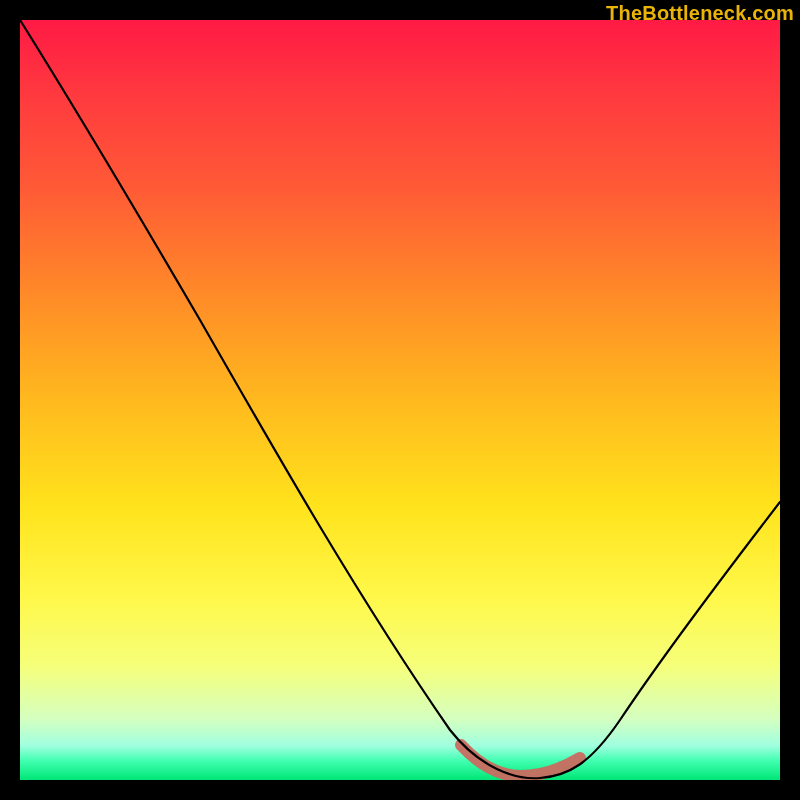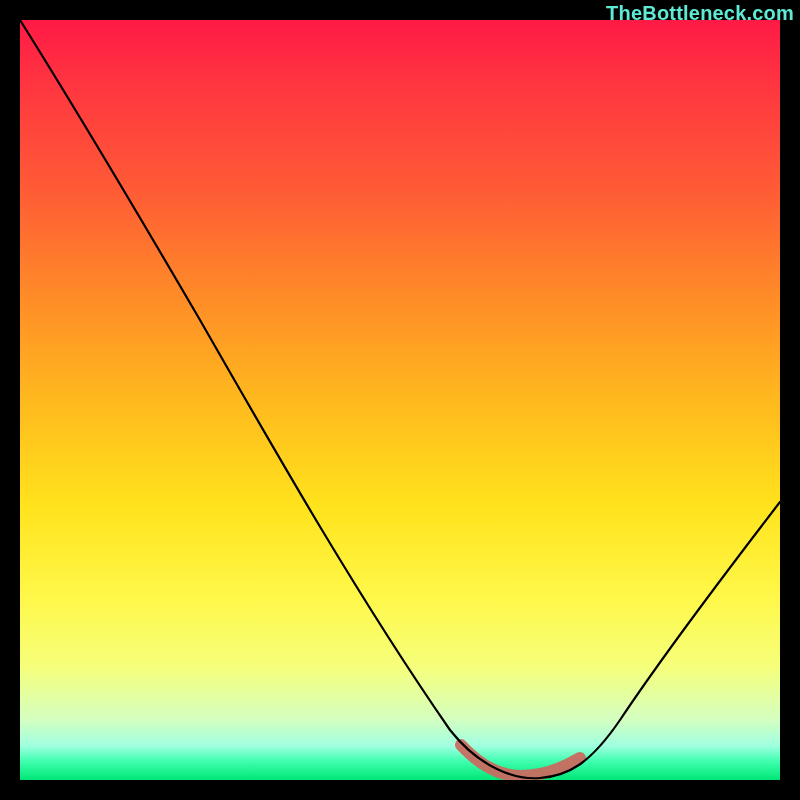--- a/index.html
+++ b/index.html
@@ -34,21 +34,21 @@
       #f6ff7a 85%,
       #d4ffc0 92%,
       #a0ffe0 95.5%,
       #40ffb0 97.5%,
       #00e676 100%);
   }
   .watermark {
     position: absolute;
     top: 2px;
     right: 6px;
-    color: #5eead4;
+    color: #eab308;
     font-size: 20px;
     font-weight: 600;
     letter-spacing: 0.2px;
     user-select: none;
   }
   .curve-svg {
     position: absolute;
     left: 0;
     top: 0;
     width: 760px;

